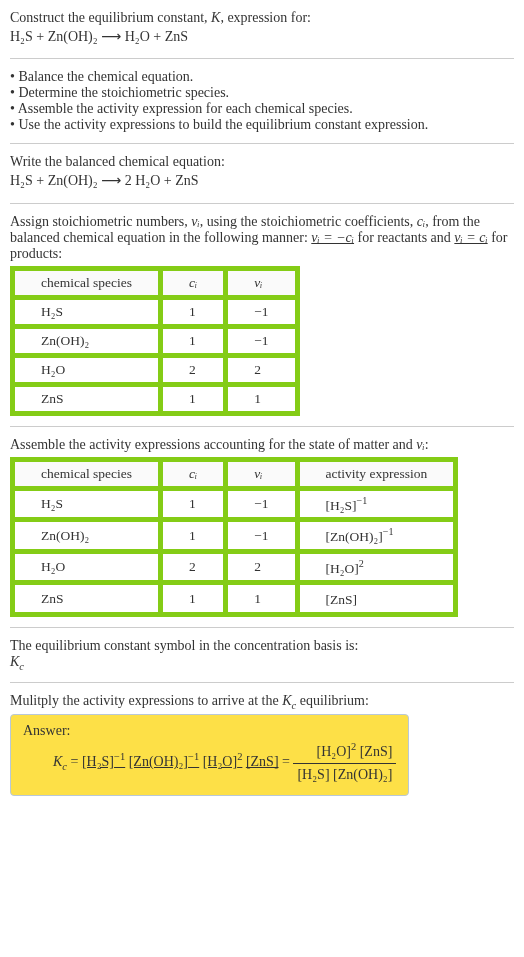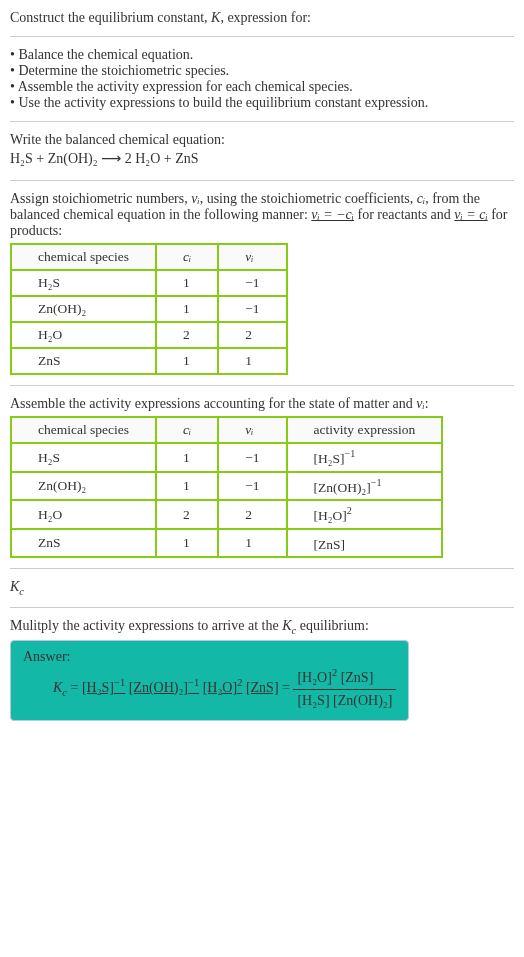--- a/index.html
+++ b/index.html
@@ -20,41 +20,41 @@
     margin: 10px 0;
   }
   .italic { font-style: italic; }
   sub { font-size: 0.75em; }
   sup { font-size: 0.75em; }
   table.data {
     border-collapse: collapse;
     margin-top: 4px;
   }
   table.data th, table.data td {
-    border: 2px solid #84cc16;
+    border: 5px solid #84cc16;
     padding: 4px 26px;
     text-align: left;
     font-weight: normal;
     font-size: 13.5px;
   }
   table.data th {
     background: #fafafa;
   }
   .answer-box {
     border: 1px solid #b8c8d8;
-    background: #14b8a6;
+    background: #fde047;
     border-radius: 4px;
     padding: 8px 12px;
     display: inline-block;
     margin-top: 4px;
   }
   .frac {
     display: inline-block;
     vertical-align: middle;
-    text-align: left;
+    text-align: right;
   }
   .frac .num {
     display: block;
     border-bottom: 1px solid #333;
     padding: 0 4px;
   }
   .frac .den {
     display: block;
     padding: 0 4px;
   }
@@ -64,20 +64,21 @@
   .nowrap { white-space: nowrap; text-decoration: underline; }
   .indent-formula {
     padding-left: 30px;
   }
 </style>
 </head>
 <body>
 
 <div class="section">
   <span>Construct the equilibrium constant, </span><span class="italic">K</span><span>, expression for:</span><br>
+  <span class="eq-line">H₂S + Zn(OH)₂ ⟶ H₂O + ZnS</span>
 </div>
 
 <hr>
 
 <div class="section">
   <div>• Balance the chemical equation.</div>
   <div>• Determine the stoichiometric species.</div>
   <div>• Assemble the activity expression for each chemical species.</div>
   <div>• Use the activity expressions to build the equilibrium constant expression.</div>
 </div>
@@ -162,20 +163,21 @@
       <td>1</td>
       <td><span>[ZnS]</span><sup></sup></td>
     </tr>
   </tbody>
     </table>
 </div>
 
 <hr>
 
 <div class="section">
+  <div>The equilibrium constant symbol in the concentration basis is:</div>
   <div class="italic"><span>K</span><sub>c</sub></div>
 </div>
 
 <hr>
 
 <div class="section">
   <span>Mulitply the activity expressions to arrive at the </span><span class="italic"><span>K</span><sub>c</sub></span><span> equilibrium:</span>
 
   <div class="answer-box">
     <div>Answer:</div>

